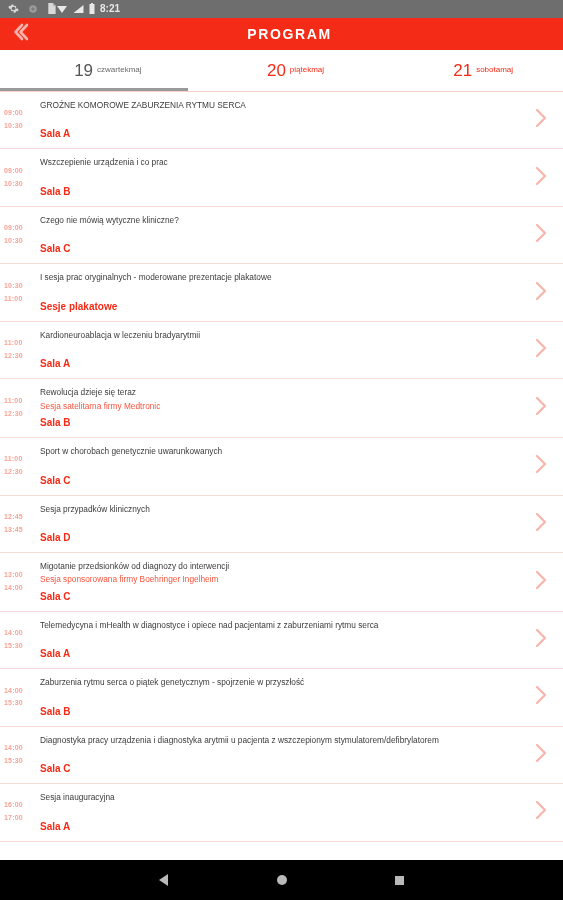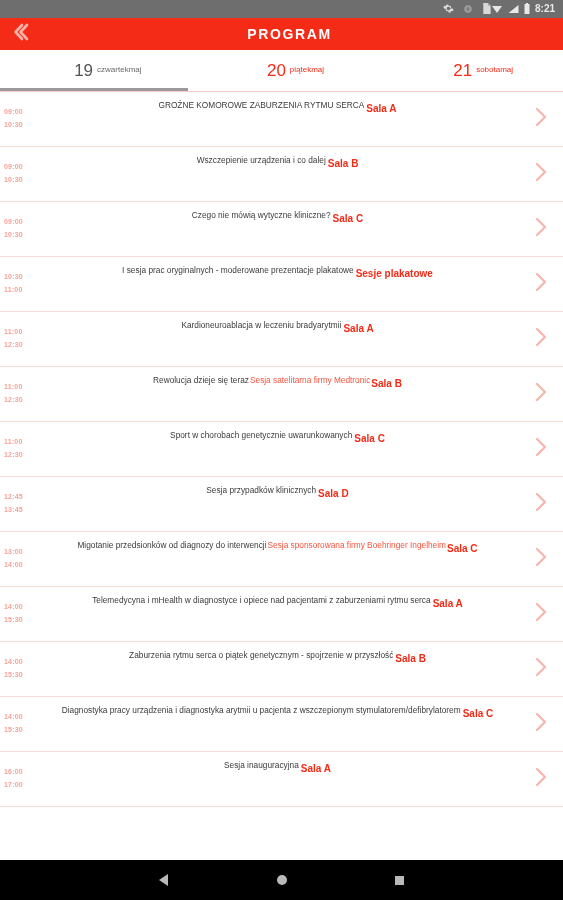--- a/index.html
+++ b/index.html
@@ -20,21 +20,21 @@
     display: flex;
     flex-direction: column;
   }
 
   
   .status-bar {
     height: 18px;
     background: #6e6e6e;
     display: flex;
     align-items: center;
-    justify-content: flex-end;
+    justify-content: flex-start;
     padding: 0 8px;
     flex: 0 0 18px;
   }
   .status-left { display: flex; align-items: center; gap: 9px; }
   .status-right { display: flex; align-items: center; gap: 5px; }
   .sb-ico { display: block; }
   .status-time {
     color: #e8e8e8;
     font-size: 10px;
     font-weight: bold;
@@ -142,21 +142,21 @@
     font-size: 7px;
     line-height: 1.85;
     font-weight: bold;
     letter-spacing: .2px;
   }
 
   .row-body {
     flex: 1 1 auto;
     padding: 7px 4px 7px 0;
     display: flex;
-    flex-direction: row;
+    flex-direction: column;
     justify-content: center;
     gap: 1px;
     overflow: hidden;
   }
 
   .row-title {
     font-size: 8.3px;
     color: #3b3b3b;
     line-height: 1.5;
     white-space: nowrap;
@@ -318,21 +318,21 @@
               <polyline points="5,3 13,11 5,19"></polyline>
             </svg></span>
         </div>
       </div>
       <div class="row">
         <div class="row-time">
           <span>09:00</span>
           <span>10:30</span>
         </div>
         <div class="row-body">
-          <div class="row-title">Wszczepienie urządzenia i co dalej</div>
+          <div class="row-title">Wszczepienie urządzenia i co prac</div>
           <div class="row-spacer"></div>
           <div class="row-hall">Sala B</div>
         </div>
         <div class="row-arrow">
           <span><svg width="18" height="22" viewBox="0 0 18 22" fill="none" stroke="#f7b5ac" stroke-width="2.2" stroke-linecap="round" stroke-linejoin="round">
               <polyline points="5,3 13,11 5,19"></polyline>
             </svg></span>
         </div>
       </div>
       <div class="row">

